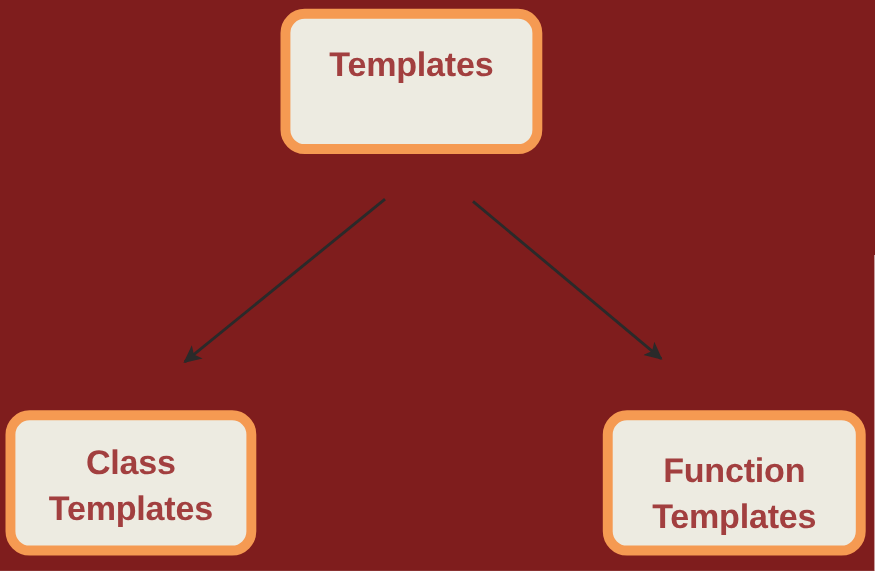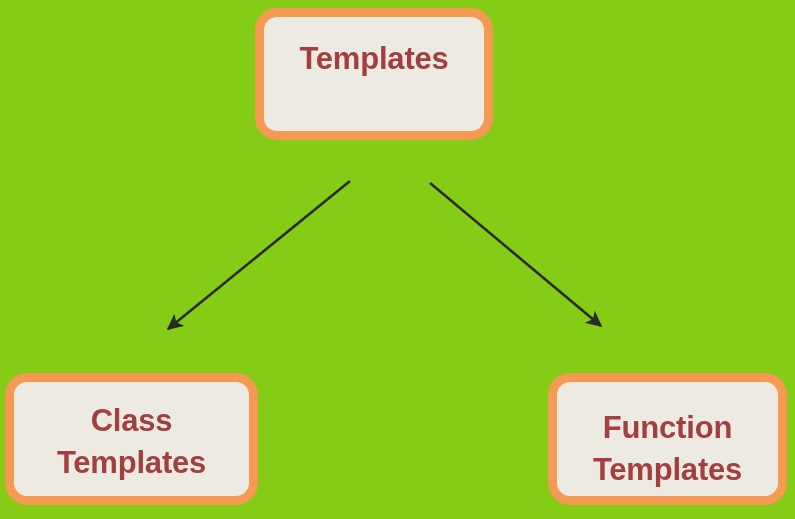--- a/index.html
+++ b/index.html
@@ -8,21 +8,21 @@
     padding: 0;
     background: #ffffff;
   }
   body {
     font-family: "Liberation Sans", sans-serif;
   }
   #diagram-canvas {
     position: relative;
     width: 795px;
     height: 519px;
-    background: #84cc16;
+    background: #7f1d1d;
     overflow: hidden;
   }
   #arrow-layer {
     position: absolute;
     left: 0;
     top: 0;
     width: 795px;
     height: 519px;
     pointer-events: none;
   }
@@ -50,21 +50,21 @@
     left: 255px;
     top: 8px;
     width: 238px;
     height: 132px;
     justify-content: flex-start;
     padding-top: 21px;
   }
   #node-class {
     left: 5px;
     top: 373px;
-    width: 253px;
+    width: 228px;
     height: 132px;
     padding-top: 6px;
   }
   #node-function {
     left: 548px;
     top: 373px;
     width: 239px;
     height: 132px;
     padding-top: 20px;
   }

